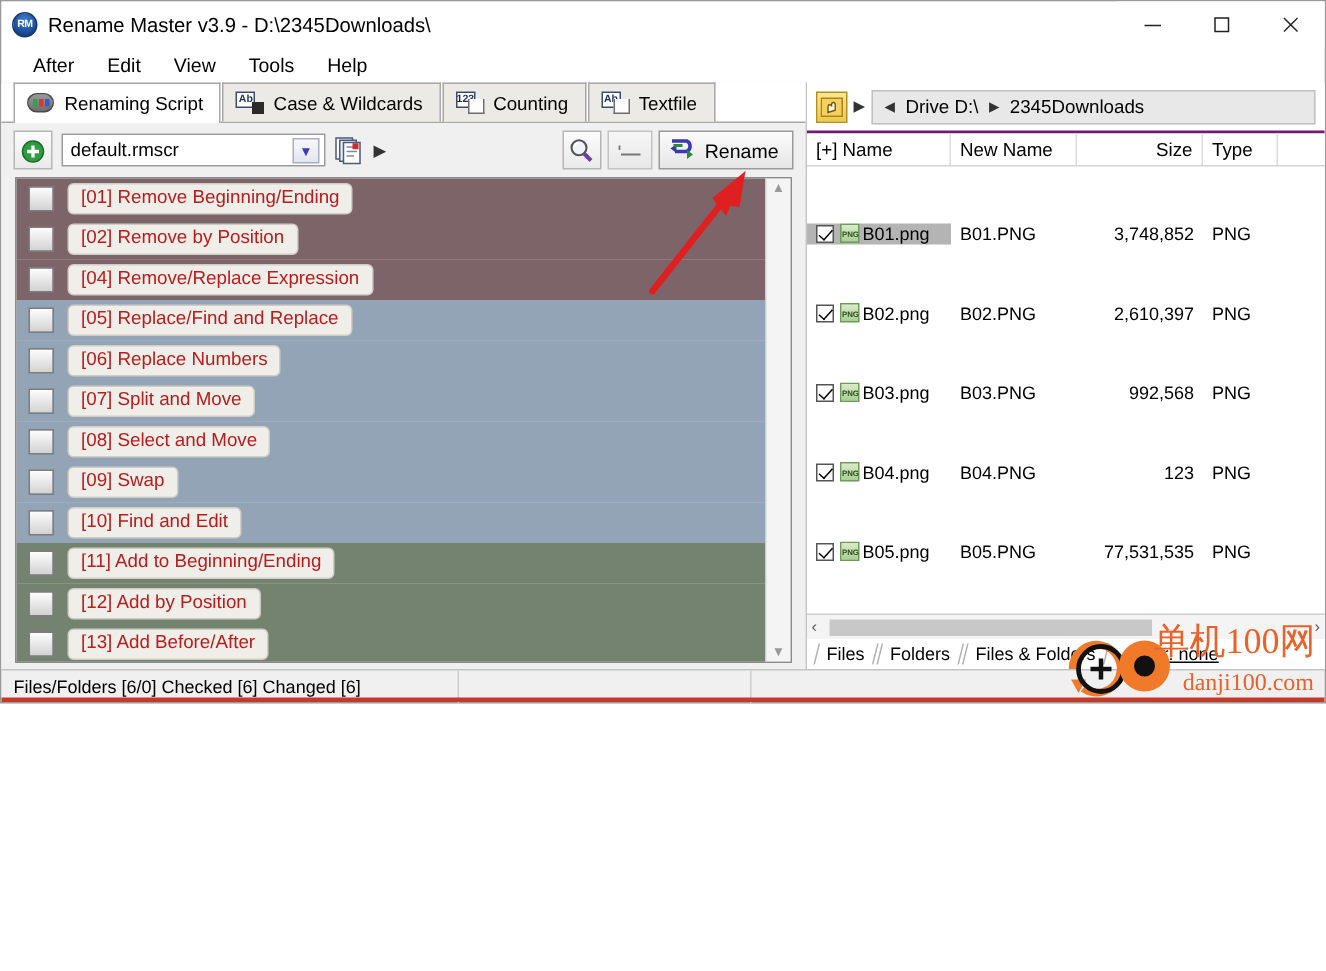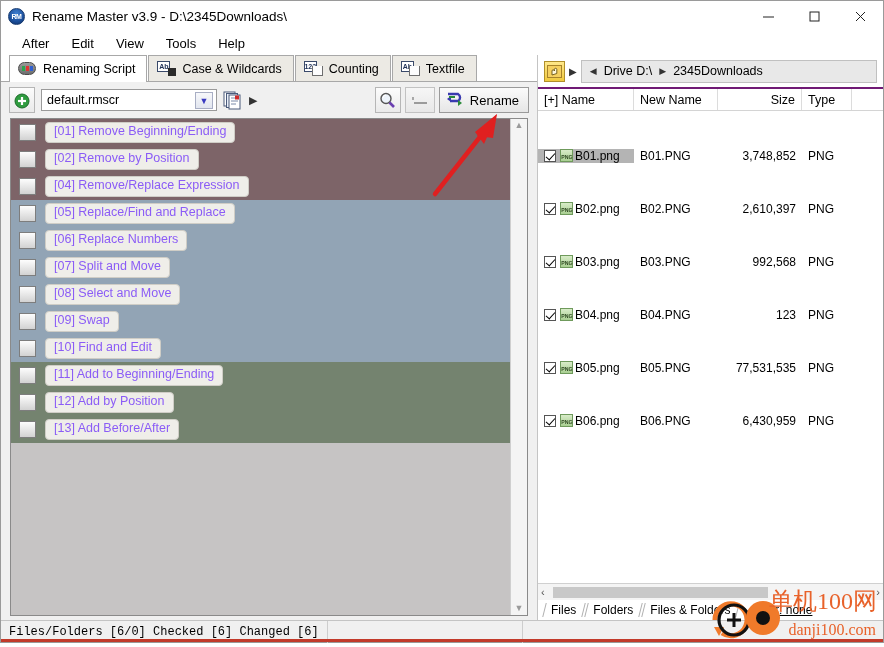--- a/index.html
+++ b/index.html
@@ -4,21 +4,21 @@
 <style>
   * { box-sizing: border-box; margin: 0; padding: 0; }
   html, body {
     width: 884px; height: 647px;
     font-family: "Liberation Sans", sans-serif;
     background: #ffffff;
     overflow: hidden;
   }
   #app {
     position: relative;
-    width: 884px; height: 643px;
+    width: 884px; height: 469px;
     background: #f0f0f0;
     border: 1px solid #9a9a9a;
     display: flex;
     flex-direction: column;
   }
 
   
   .titlebar {
     height: 31px;
     background: #ffffff;
@@ -255,21 +255,21 @@
   .grp-add     { background: #74836f; }
   .script-cb {
     width: 17px; height: 17px;
     background: linear-gradient(#fdfdfd, #d2d2d2);
     border: 1px solid #7d7d7d;
     flex: 0 0 17px;
     margin-right: 9px;
   }
   .script-label {
     font-size: 12.5px;
-    color: #8b5cf6;
+    color: #b91c1c;
     background: #efeee9;
     border: 1px solid #cfcdc6;
     border-radius: 4px;
     padding: 2px 8px 3px 8px;
     white-space: nowrap;
     line-height: 1.1;
   }
   .script-scroll {
     width: 17px;
     flex: 0 0 17px;
@@ -465,21 +465,21 @@
     font-size: 12px;
   }
   .sb-cell {
     height: 22px;
     display: flex;
     align-items: center;
     padding: 0 8px;
     border-right: 1px solid #cdcdcd;
     white-space: nowrap;
   }
-  .sb-1 { flex: 0 0 305px; font-family: Liberation Mono, monospace; }
+  .sb-1 { flex: 0 0 305px; }
   .sb-2 { flex: 0 0 195px; }
   .sb-3 { flex: 1 1 auto; border-right: none; }
 
   
   .anno-arrow {
     position: absolute;
     left: 430px; top: 105px;
     width: 92px; height: 92px;
     pointer-events: none;
     z-index: 60;

